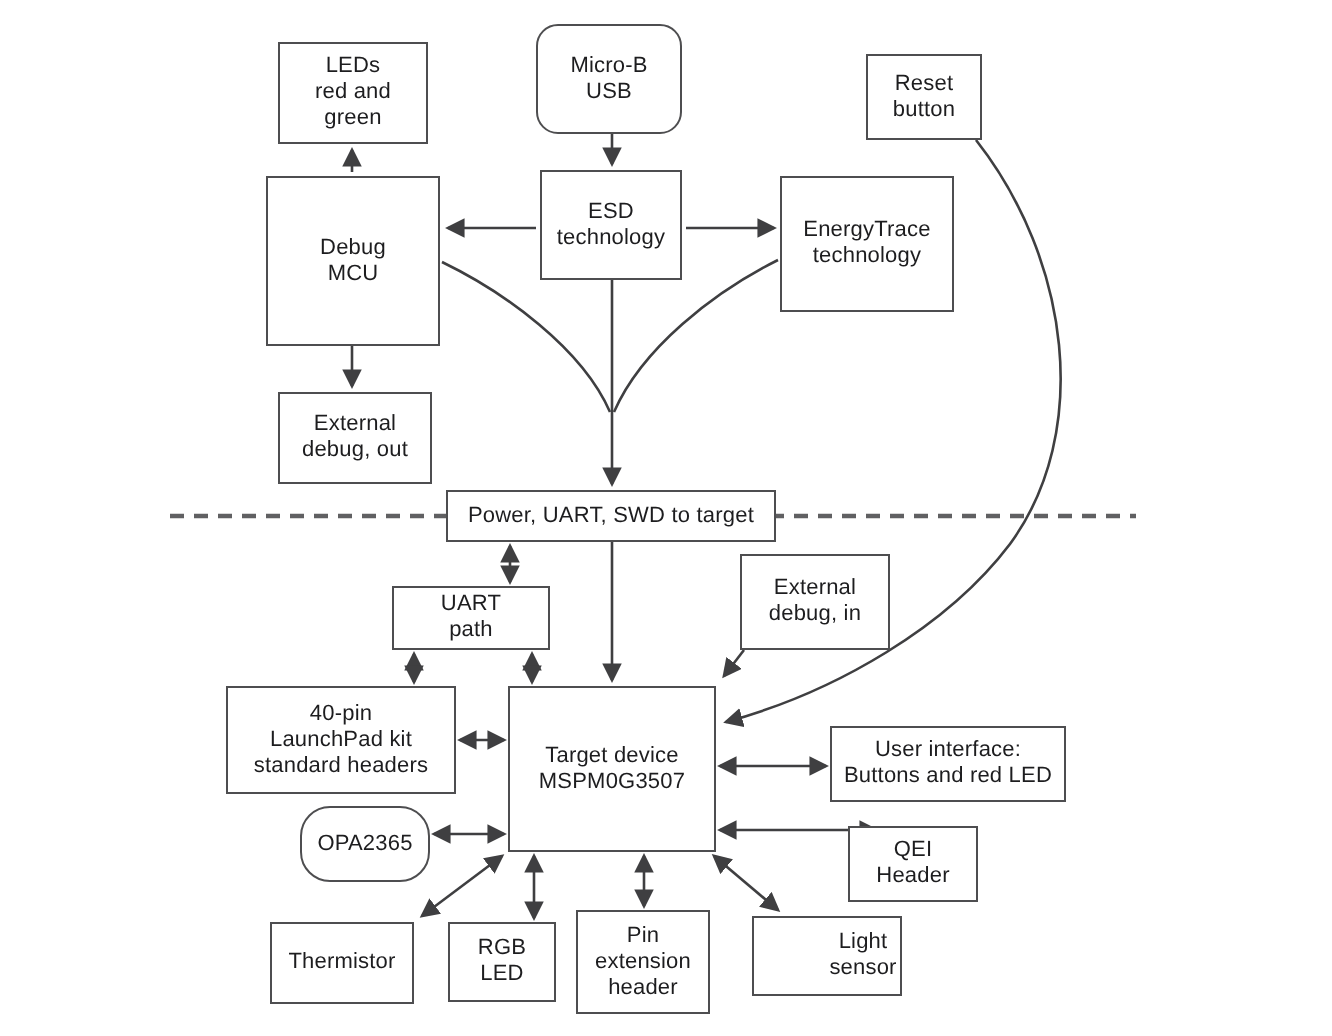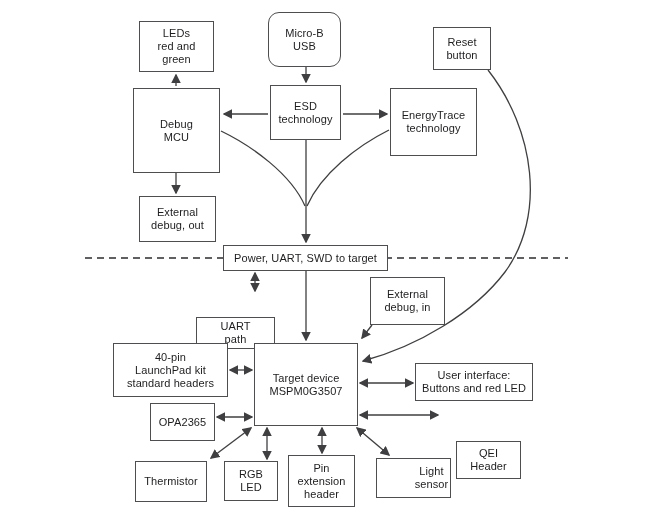--- a/index.html
+++ b/index.html
@@ -34,27 +34,27 @@
   .rounded{border-radius:11px;}
   
   #b-leds        {left:139px;top:21px;width:75px;height:51px;}
   #b-usb         {left:268px;top:12px;width:73px;height:55px;}
   #b-reset       {left:433px;top:27px;width:58px;height:43px;}
   #b-debug-mcu   {left:133px;top:88px;width:87px;height:85px;}
   #b-esd         {left:270px;top:85px;width:71px;height:55px;}
   #b-energytrace {left:390px;top:88px;width:87px;height:68px;}
   #b-ext-debug-out{left:139px;top:196px;width:77px;height:46px;}
   #b-power       {left:223px;top:245px;width:165px;height:26px;}
-  #b-uart-path   {left:196px;top:293px;width:79px;height:32px;margin-top:24px;}
+  #b-uart-path   {left:196px;top:293px;width:79px;height:32px;}
   #b-ext-debug-in{left:370px;top:277px;width:75px;height:48px;}
   #b-headers40   {left:113px;top:343px;width:115px;height:54px;}
   #b-target      {left:254px;top:343px;width:104px;height:83px;}
   #b-user-interface{left:415px;top:363px;width:118px;height:38px;}
-  #b-opa2365     {left:150px;top:403px;width:65px;height:38px;}
-  #b-qei         {left:456px;top:413px;width:65px;height:38px;margin-top:28px;}
+  #b-opa2365     {left:150px;top:403px;width:65px;height:38px;border-radius:15px;}
+  #b-qei         {left:424px;top:413px;width:65px;height:38px;}
   #b-thermistor  {left:135px;top:461px;width:72px;height:41px;}
   #b-rgb-led     {left:224px;top:461px;width:54px;height:40px;}
   #b-pin-ext     {left:288px;top:455px;width:67px;height:52px;}
   #b-light-sensor{left:376px;top:458px;width:75px;height:40px;padding-left:36px;}
 </style>
 </head>
 <body>
 
 <div id="canvas">
 

